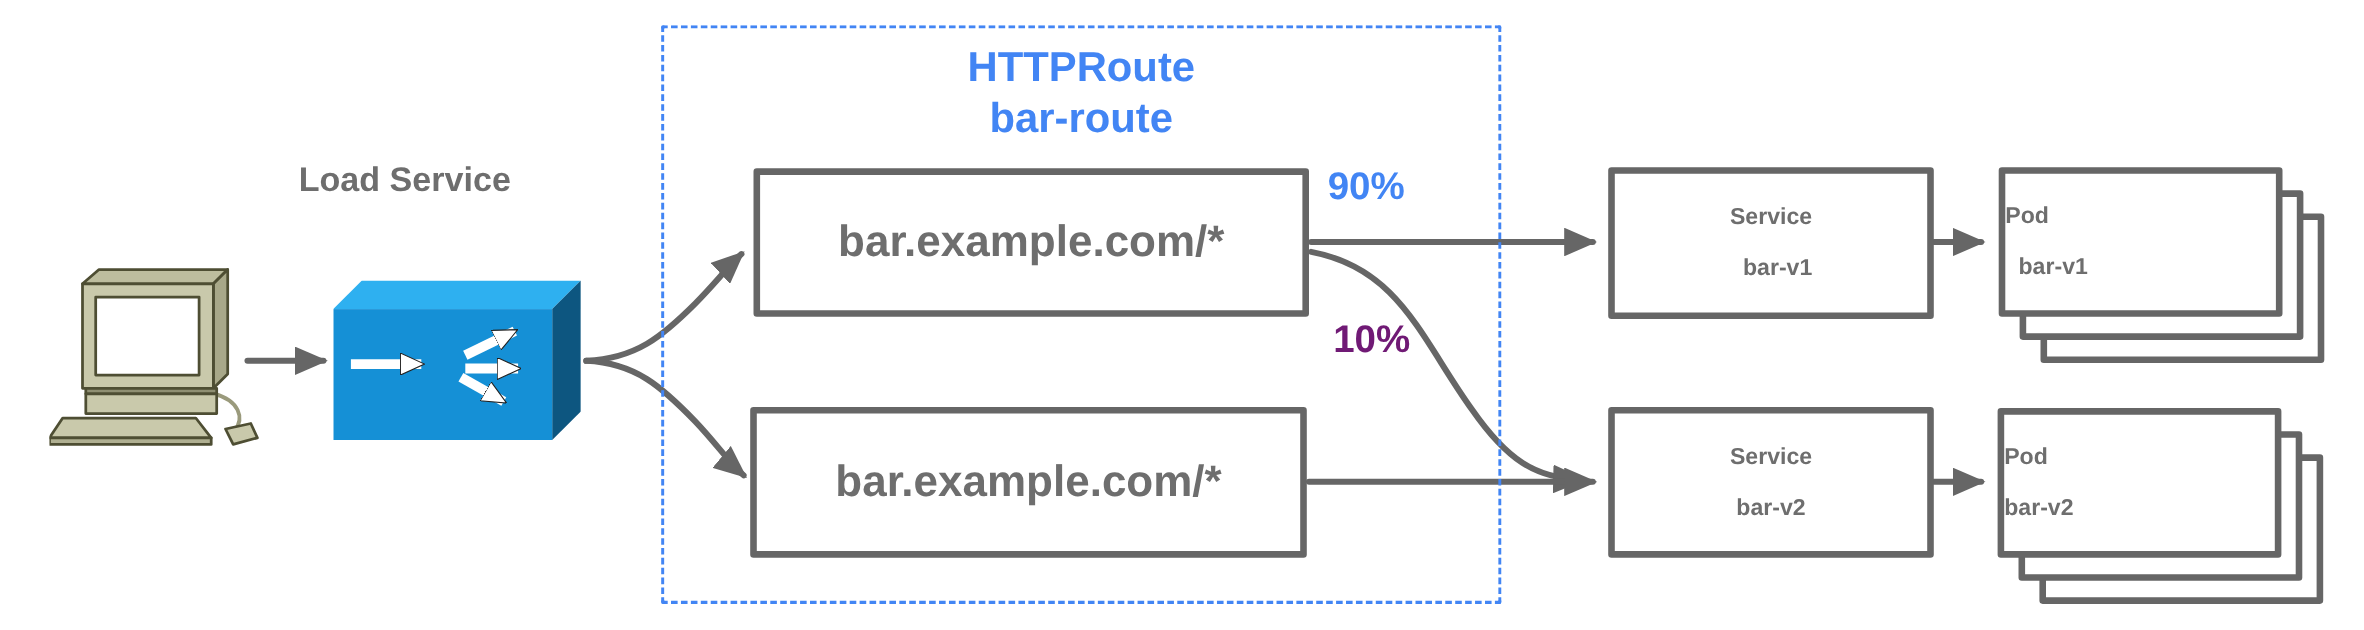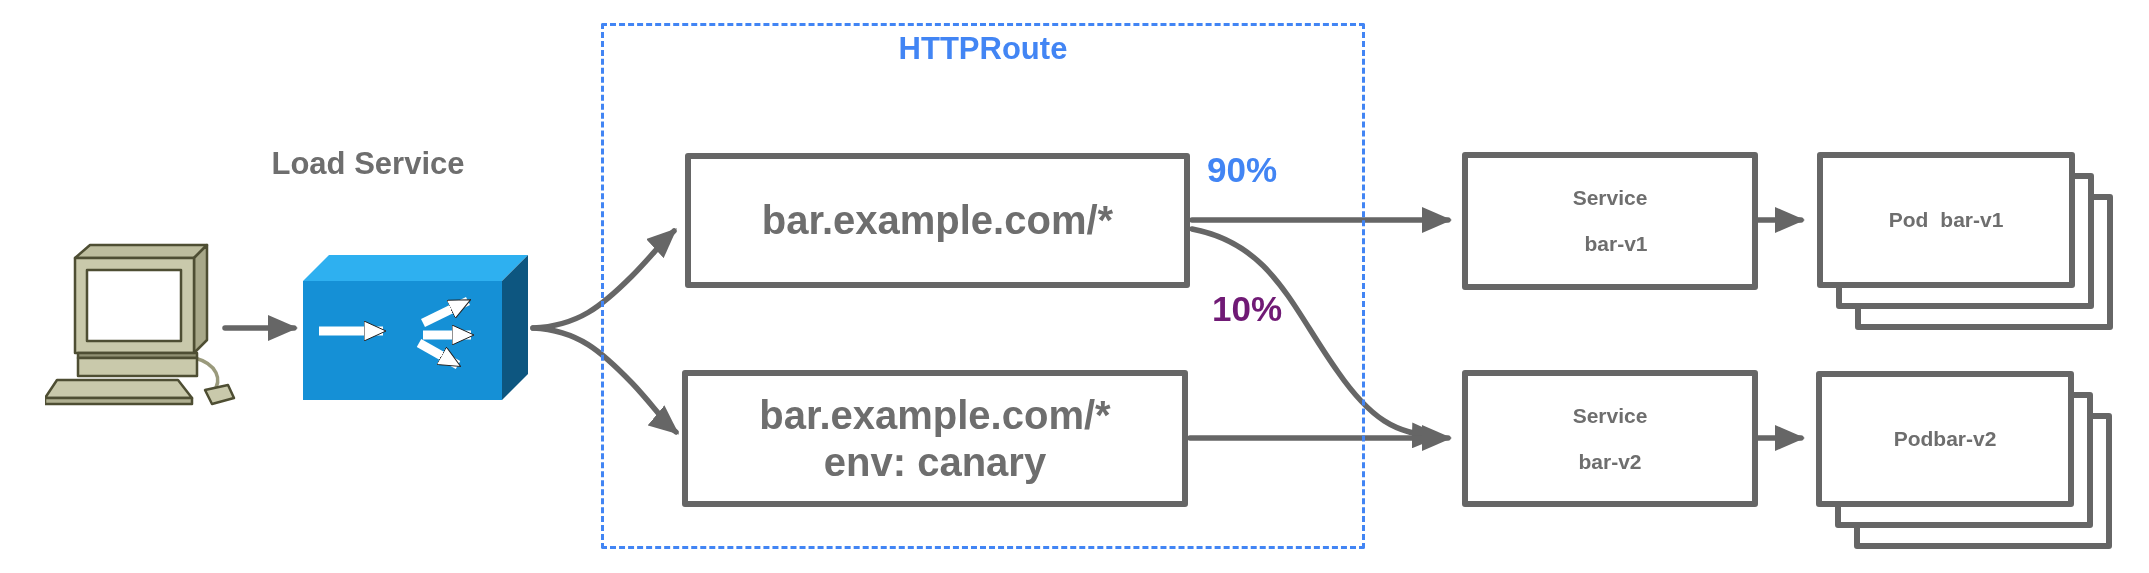--- a/index.html
+++ b/index.html
@@ -8,22 +8,22 @@
     font-family:"Liberation Sans",sans-serif;font-weight:bold;
   }
   .abs{position:absolute;}
   svg{display:block;}
   
   .httproute-group{
     left:601px;top:23px;width:758px;height:520px;
     border:3px dashed #4285f4;border-radius:2px;
   }
   .group-title{
-    left:601px;top:26px;width:764px;text-align:center;
-    color:#4285f4;font-size:31px;line-height:46px;
+    left:601px;top:39px;width:764px;text-align:center;
+    color:#4285f4;font-size:38px;line-height:46px;
   }
   
   .node{
     background:#fff;border:6px solid #666;border-radius:3px;
     display:flex;flex-direction:column;align-items:center;justify-content:center;
     box-sizing:border-box;text-align:center;
   }
   .node .line{font-size:21px;line-height:46px;color:#6e6e6e;}
   .rule-box .line{font-size:40px;line-height:47px;}
   .rule-primary{left:685px;top:153px;width:505px;height:135px;}
@@ -43,21 +43,21 @@
   .pod-stack{width:302px;height:184px;}
   .pod-stack-v1{left:1817px;top:152px;}
   .pod-stack-v2{left:1816px;top:371px;}
   .pod-card{
     position:absolute;width:258px;height:136px;background:#fff;
     border:6px solid #666;border-radius:3px;box-sizing:border-box;
   }
   .pod-card.back2{left:38px;top:42px;}
   .pod-card.back1{left:19px;top:21px;}
   .pod-card.front{
-    left:0;top:0;display:flex;flex-direction:row;align-items:center;justify-content:center;text-align:center;
+    left:0;top:0;display:flex;flex-direction:column;align-items:flex-start;justify-content:center;text-align:center;
   }
   .overlay{left:0;top:0;pointer-events:none;}
 </style>
 </head>
 <body>
 
 <div class="canvas">
 
   <svg class="abs overlay" width="2149" height="573" viewBox="0 0 2149 573">
     <defs>
@@ -107,28 +107,28 @@
       <path d="M120,80 H168" marker-end="url(#ahw)"></path>
       <path d="M116,88 L155,110" marker-end="url(#ahw)"></path>
     </g>
   </svg>
 
   <div class="abs lb-label">Load Service</div>
 
   <div class="abs httproute-group"></div>
   <div class="abs group-title">
     <div>HTTPRoute</div>
+    <div>bar-route</div>
   </div>
 
   <div class="abs node rule-box rule-primary">
     <div class="line">bar.example.com/*</div>
   </div>
   <div class="abs node rule-box rule-canary">
     <div class="line">bar.example.com/*</div>
-    <div class="line">env: canary</div>
   </div>
 
   <div class="abs weight weight-90">90%</div>
   <div class="abs weight weight-10">10%</div>
 
   <div class="abs node service-v1">
     <div class="line">Service</div>
     <div class="line name-blue">bar-v1</div>
   </div>
   <div class="abs node service-v2">

